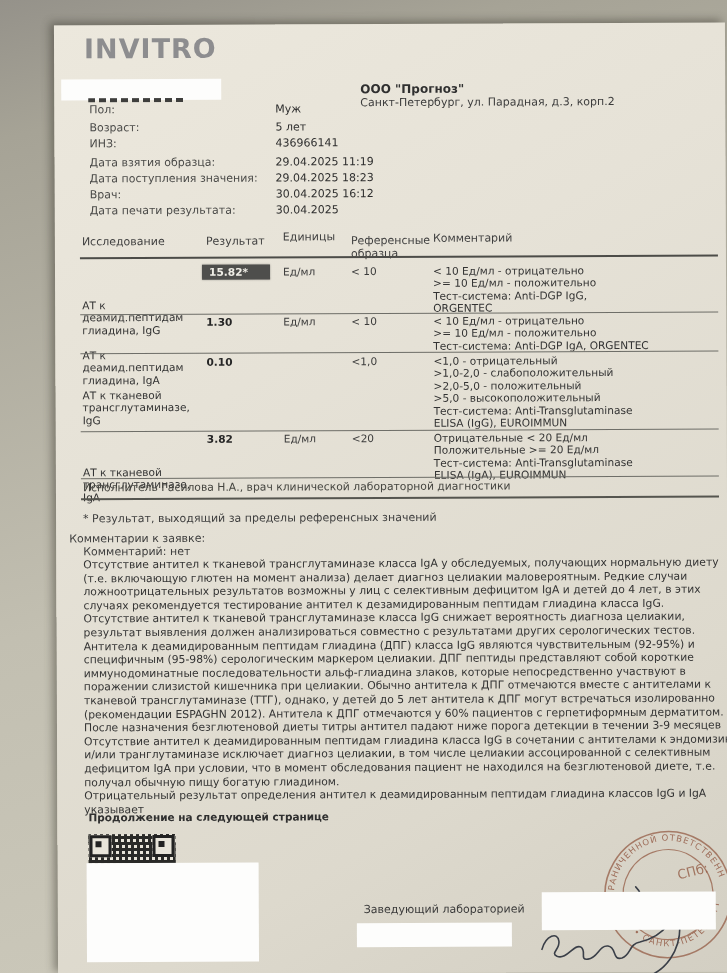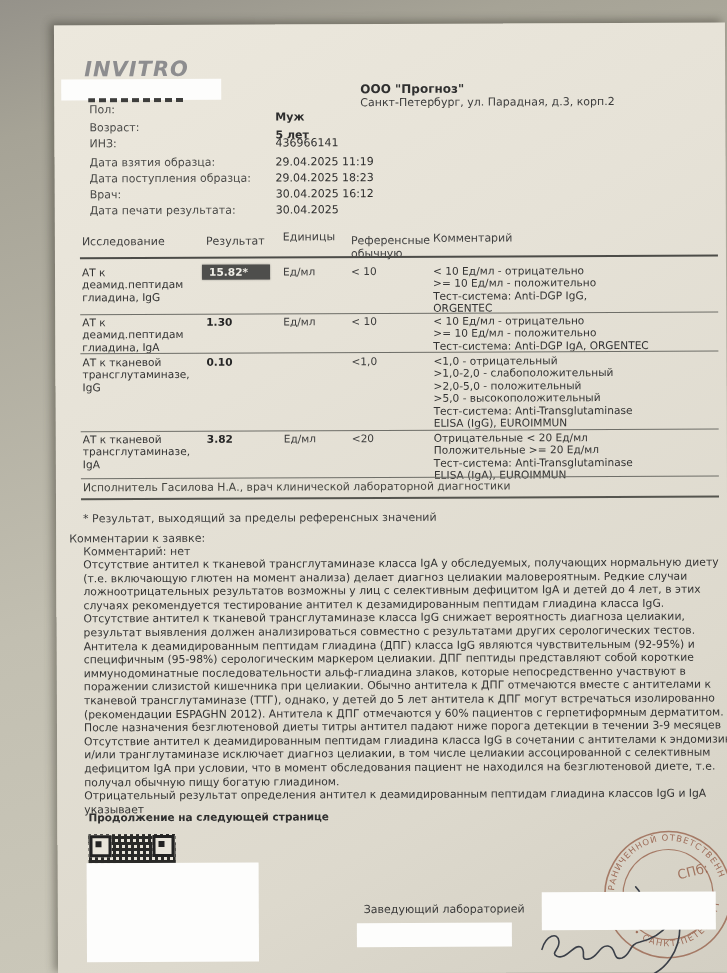--- a/index.html
+++ b/index.html
@@ -9,34 +9,34 @@
     background:linear-gradient(165deg,#95928a 0%,#a6a396 12%,#c2bfb1 55%,#cecbbd 100%);
   }
   .paper{
     position:absolute;left:56px;top:24px;width:671px;height:949px;
     background:linear-gradient(150deg,#ece8dd 0%,#e6e2d7 35%,#ddd9cd 75%,#d3cfc3 100%);
     box-shadow:-4px -3px 9px rgba(50,48,40,.45);
     transform:rotate(-0.25deg);
     color:#3b3b3b;font-size:11px;
   }
   .abs{position:absolute;}
-  .logo{font-size:21px;font-weight:bold;font-style:italic;color:#8d8d8f;letter-spacing:1px;margin-top:24px;}
+  .logo{font-size:27px;font-weight:bold;color:#8d8d8f;letter-spacing:1px;}
   .orgname{font-weight:bold;font-size:12px;color:#303030;}
   .orgaddr{font-size:11px;color:#3c3c3c;}
   .plabel{color:#4a4a48;margin-left:8px;}
   .pvalue{color:#2e2e2e;}
-  .pvalue.b{font-weight:bold;margin-top:8px;}
+  .pvalue.b{font-weight:normal;}
   .prow{position:absolute;left:27px;width:620px;height:16px;}
   .prow .plabel{position:absolute;left:0;}
   .prow .pvalue{position:absolute;left:194px;}
   .thead{color:#3f3f3f;font-size:11px;}
   .hline{position:absolute;left:25px;width:638px;background:#6e6e68;height:1px;}
   .hline.thick{height:2px;background:#4c4c48;}
   .trow{position:absolute;left:0;width:671px;font-size:10.6px;line-height:12.4px;}
-  .c-study{position:absolute;left:27px;width:122px;color:#333;}
+  .c-study{position:absolute;left:27px;width:122px;color:#333;margin-top:33px;}
   .c-result{position:absolute;left:151px;width:75px;font-weight:bold;color:#262626;}
   .c-units{position:absolute;left:228px;width:60px;}
   .c-ref{position:absolute;left:296px;width:70px;}
   .c-comment{position:absolute;left:378px;width:286px;color:#333;}
   .result-highlight{
     display:inline-block;background:#4e4e4c;color:#efede6;
     padding:1px 22px 2px 7px;margin:-1px 16px 0 -4px;
     box-shadow:0 0 2px rgba(0,0,0,.4);
   }
   .exec{color:#44443f;}
@@ -78,36 +78,36 @@
     </div>
   <div class="prow" style="top:112px;">
       <span class="plabel">ИНЗ:</span>
       <span class="pvalue">436966141</span>
     </div>
   <div class="prow" style="top:131px;">
       <span class="plabel">Дата взятия образца:</span>
       <span class="pvalue">29.04.2025 11:19</span>
     </div>
   <div class="prow" style="top:147px;">
-      <span class="plabel">Дата поступления образца:</span>
+      <span class="plabel">Дата поступления значения:</span>
       <span class="pvalue">29.04.2025 18:23</span>
     </div>
   <div class="prow" style="top:163px;">
       <span class="plabel">Врач:</span>
       <span class="pvalue">30.04.2025 16:12</span>
     </div>
   <div class="prow" style="top:179px;">
       <span class="plabel">Дата печати результата:</span>
       <span class="pvalue">30.04.2025</span>
     </div>
 
   <div class="abs thead" style="left:27px;top:210px;">Исследование</div>
   <div class="abs thead" style="left:151px;top:210px;">Результат</div>
   <div class="abs thead" style="left:228px;top:206px;">Единицы</div>
-  <div class="abs thead" style="left:296px;top:210px;width:74px;line-height:13px;">Референсные обычную</div>
+  <div class="abs thead" style="left:296px;top:210px;width:74px;line-height:13px;">Референсные образца</div>
   <div class="abs thead" style="left:378px;top:208px;">Комментарий</div>
   <div class="hline thick" style="top:232px;"></div>
 
   <div class="trow" style="top:241px;">
     <div class="c-study">АТ к деамид.пептидам глиадина, IgG</div>
     <div class="c-result"><span class="result-highlight">15.82*</span></div>
     <div class="c-units">Ед/мл</div>
     <div class="c-ref">&lt; 10</div>
     <div class="c-comment">
       <div>&lt; 10 Ед/мл - отрицательно</div>

